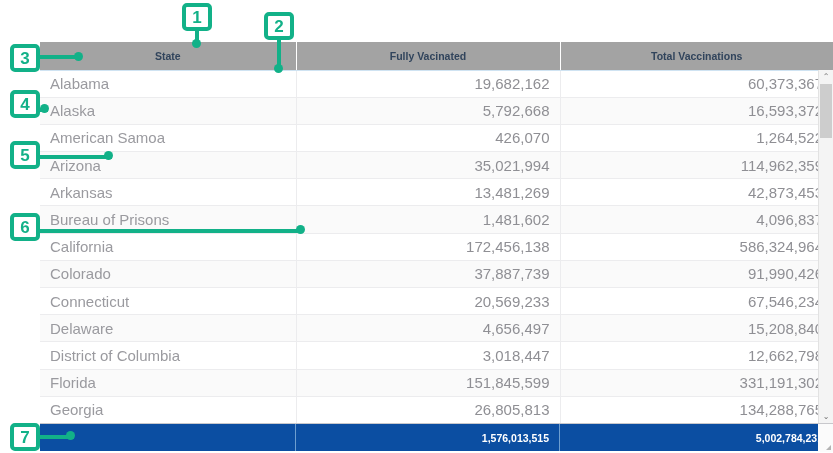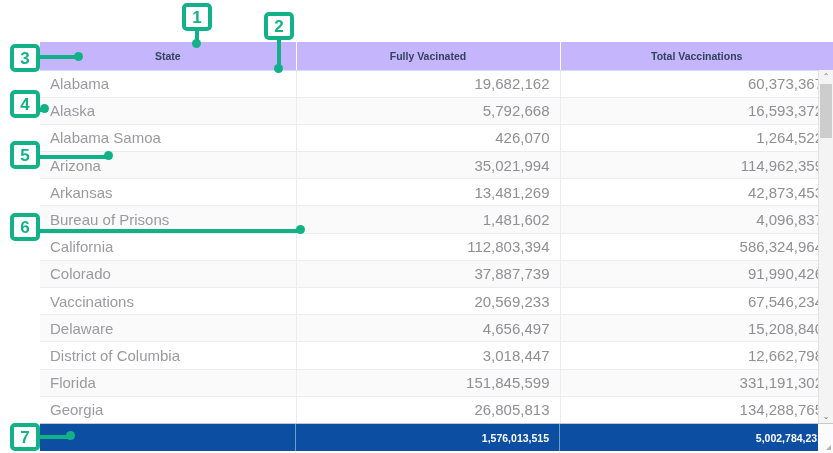--- a/index.html
+++ b/index.html
@@ -23,21 +23,21 @@
     width: 793px; height: 411px;
     background: #fff;
   }
   .tbl { width: 100%; border-collapse: collapse; table-layout: fixed; }
   .tbl col.c-state { width: 256px; }
   .tbl col.c-full  { width: 264px; }
   .tbl col.c-total { width: 273px; }
 
   thead th {
     height: 28px;
-    background: #c4b5fd;
+    background: #a3a3a3;
     color: #31445c;
     font-size: 10.5px;
     font-weight: bold;
     text-align: center;
     padding: 0 8px;
     border-right: 1px solid #ffffff;
     border-bottom: 1px solid #cfe3f2;
     white-space: nowrap;
   }
   thead th:last-child { border-right: none; padding-left: 8px; }
@@ -163,51 +163,51 @@
             <td>Alabama</td>
             <td class="num">19,682,162</td>
             <td class="num">60,373,367</td>
           </tr>
           <tr>
             <td>Alaska</td>
             <td class="num">5,792,668</td>
             <td class="num">16,593,372</td>
           </tr>
           <tr>
-            <td>Alabama Samoa</td>
+            <td>American Samoa</td>
             <td class="num">426,070</td>
             <td class="num">1,264,522</td>
           </tr>
           <tr>
             <td>Arizona</td>
             <td class="num">35,021,994</td>
             <td class="num">114,962,359</td>
           </tr>
           <tr>
             <td>Arkansas</td>
             <td class="num">13,481,269</td>
             <td class="num">42,873,453</td>
           </tr>
           <tr>
             <td>Bureau of Prisons</td>
             <td class="num">1,481,602</td>
             <td class="num">4,096,837</td>
           </tr>
           <tr>
             <td>California</td>
-            <td class="num">112,803,394</td>
+            <td class="num">172,456,138</td>
             <td class="num">586,324,964</td>
           </tr>
           <tr>
             <td>Colorado</td>
             <td class="num">37,887,739</td>
             <td class="num">91,990,426</td>
           </tr>
           <tr>
-            <td>Vaccinations</td>
+            <td>Connecticut</td>
             <td class="num">20,569,233</td>
             <td class="num">67,546,234</td>
           </tr>
           <tr>
             <td>Delaware</td>
             <td class="num">4,656,497</td>
             <td class="num">15,208,840</td>
           </tr>
           <tr>
             <td>District of Columbia</td>

